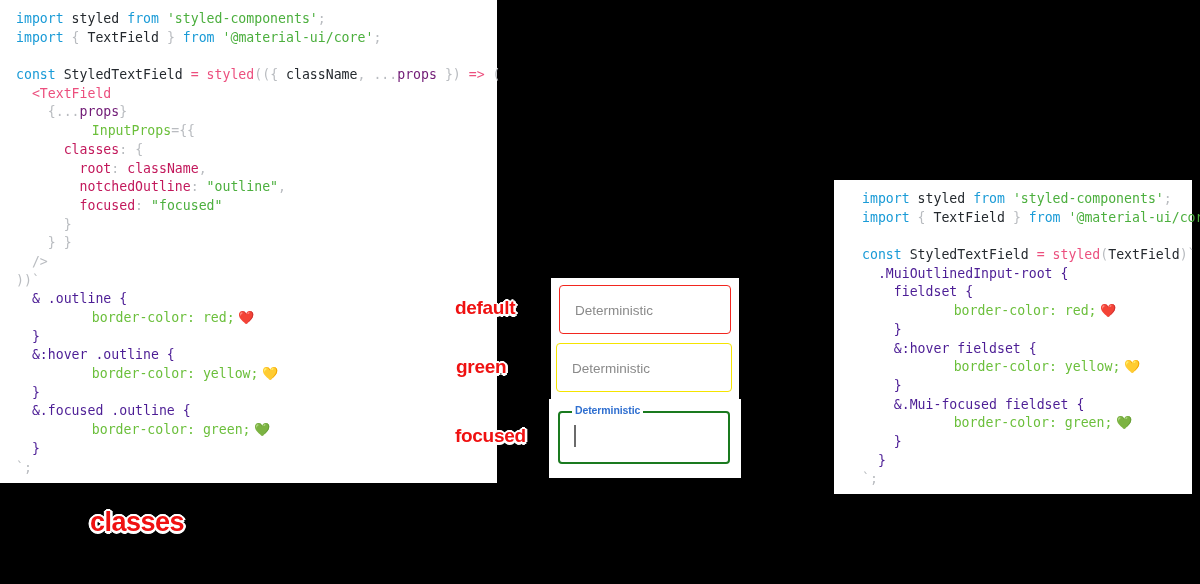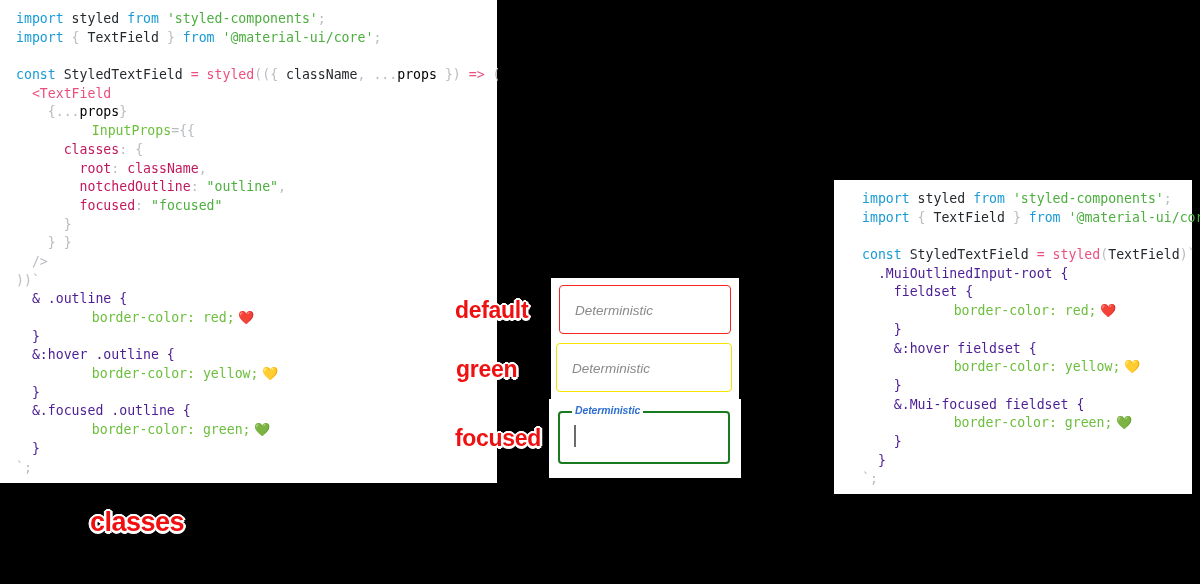--- a/index.html
+++ b/index.html
@@ -35,40 +35,39 @@
   
   .t-kw   { color: #1a9bd7; }          
   .t-str  { color: #4caf3e; }          
   .t-id   { color: #24292e; }          
   .t-punc { color: #b9bcc0; }          
   .t-fn   { color: #ec4f7e; }          
   .t-tag  { color: #ec4f7e; }          
   .t-prop { color: #6bbf3b; margin-left: 44px; }          
   .t-key  { color: #c2185b; }          
   .t-val  { color: #4caf3e; }          
-  .t-blue { color: #000000; }          
+  .t-blue { color: #701a75; }          
   .t-sel  { color: #4c1d95; }          
   .emoji  { font-family: "DejaVu Sans", sans-serif; font-size: 13px; }
 
   
   #demo-top {
     position: absolute;
     left: 551px; top: 278px; width: 188px; height: 121px;
     background: #ffffff;
   }
   #demo-bottom {
     position: absolute;
     left: 549px; top: 399px; width: 192px; height: 79px;
     background: #ffffff;
   }
   .tf {
     position: absolute;
     border-radius: 4px;
     background: #fff;
-    font-style: italic;
   }
   .tf-label-inside {
     position: absolute;
     left: 15px; top: 50%;
     transform: translateY(-50%);
     font-family: "Liberation Sans", sans-serif;
     font-size: 13.5px;
     color: #8a8a8a;
   }
   #tf-default {
@@ -107,21 +106,21 @@
     font-family: "Liberation Sans", sans-serif;
     font-weight: 700;
     color: #ef1111;
     -webkit-text-stroke: 0px;
     text-shadow:
        2px 0 #fff, -2px 0 #fff, 0 2px #fff, 0 -2px #fff,
        1.5px 1.5px #fff, -1.5px 1.5px #fff, 1.5px -1.5px #fff, -1.5px -1.5px #fff,
        2.5px 0 #fff, -2.5px 0 #fff, 0 2.5px #fff, 0 -2.5px #fff;
     white-space: nowrap;
   }
-  .annot-state { font-size: 23px; letter-spacing: -0.3px; }
+  .annot-state { font-size: 19px; letter-spacing: -0.3px; }
   #lbl-default { left: 455px; top: 297px; }
   #lbl-hover   { left: 456px; top: 356px; }
   #lbl-focused { left: 455px; top: 425px; }
   .annot-big { font-size: 27px; letter-spacing: -0.5px; }
   #lbl-classes { left: 90px;  top: 507px; }
   #lbl-globals { left: 915px; top: 518px; }
 </style>
 </head>
 <body>
 

